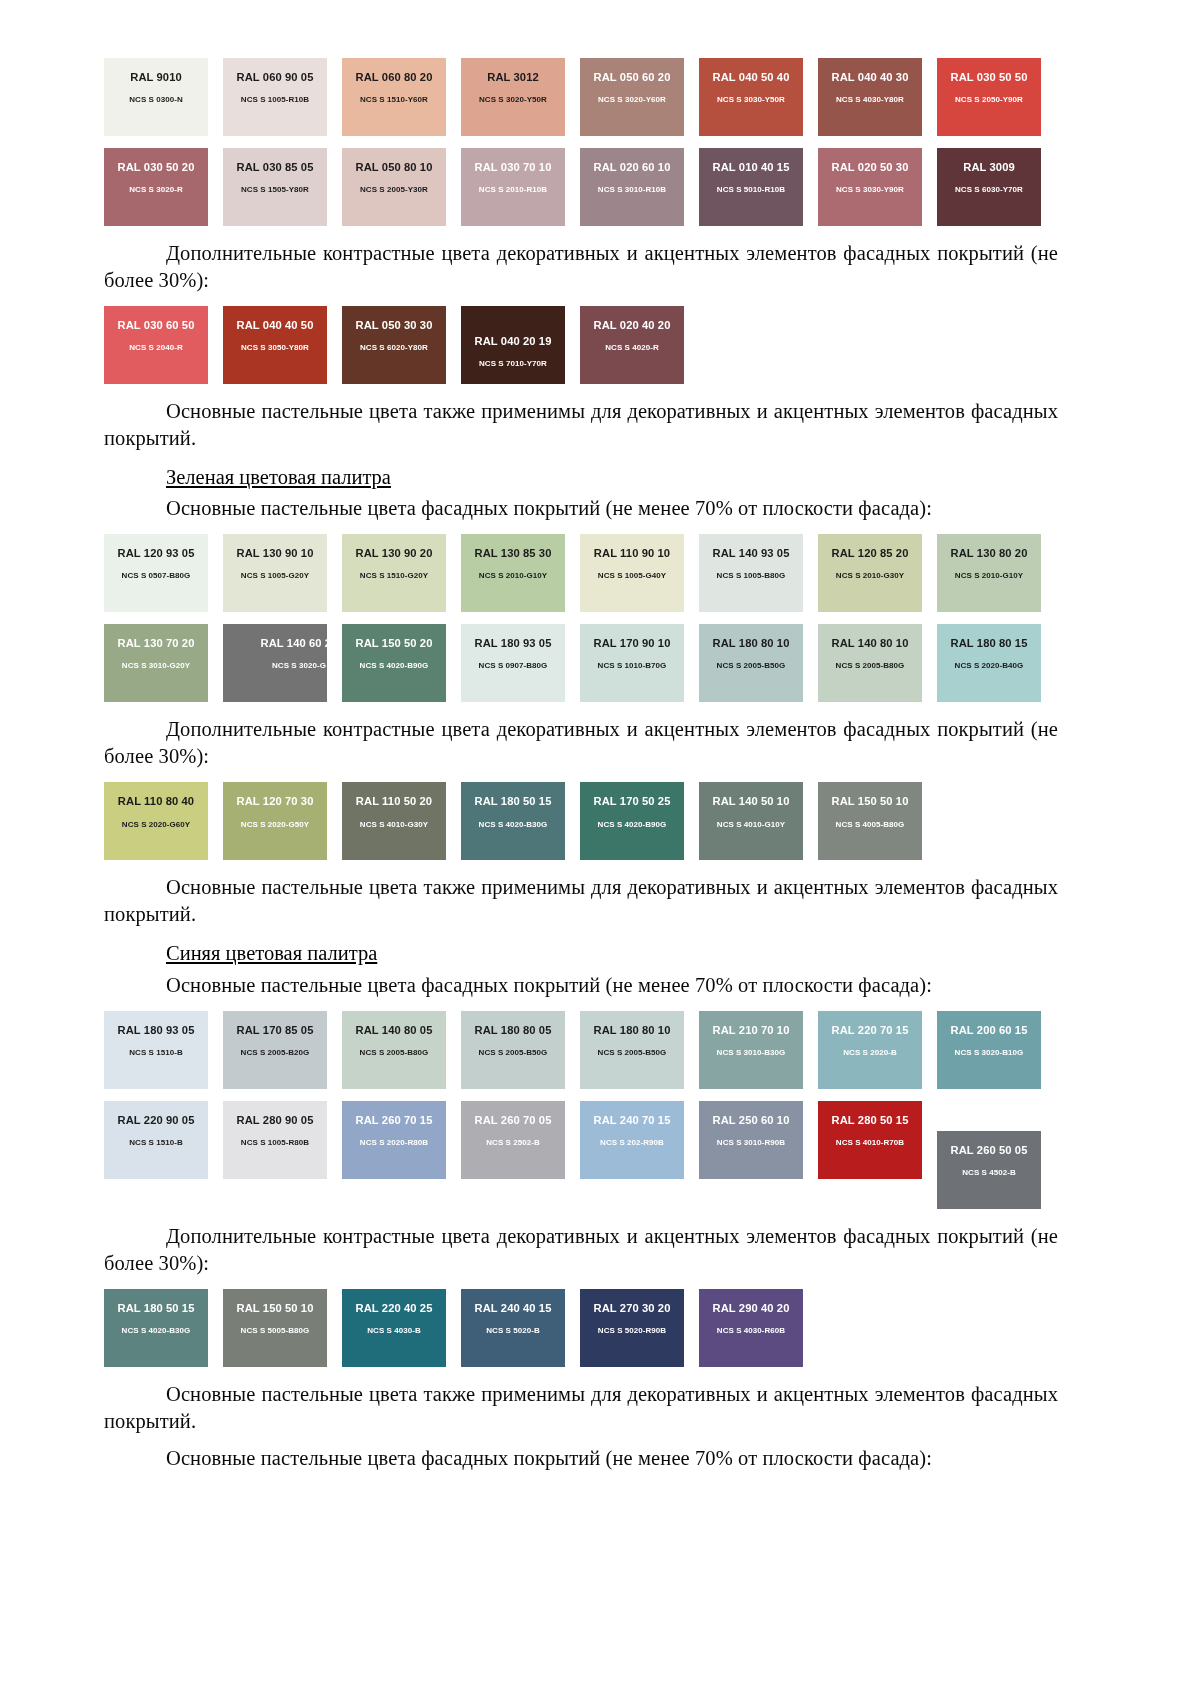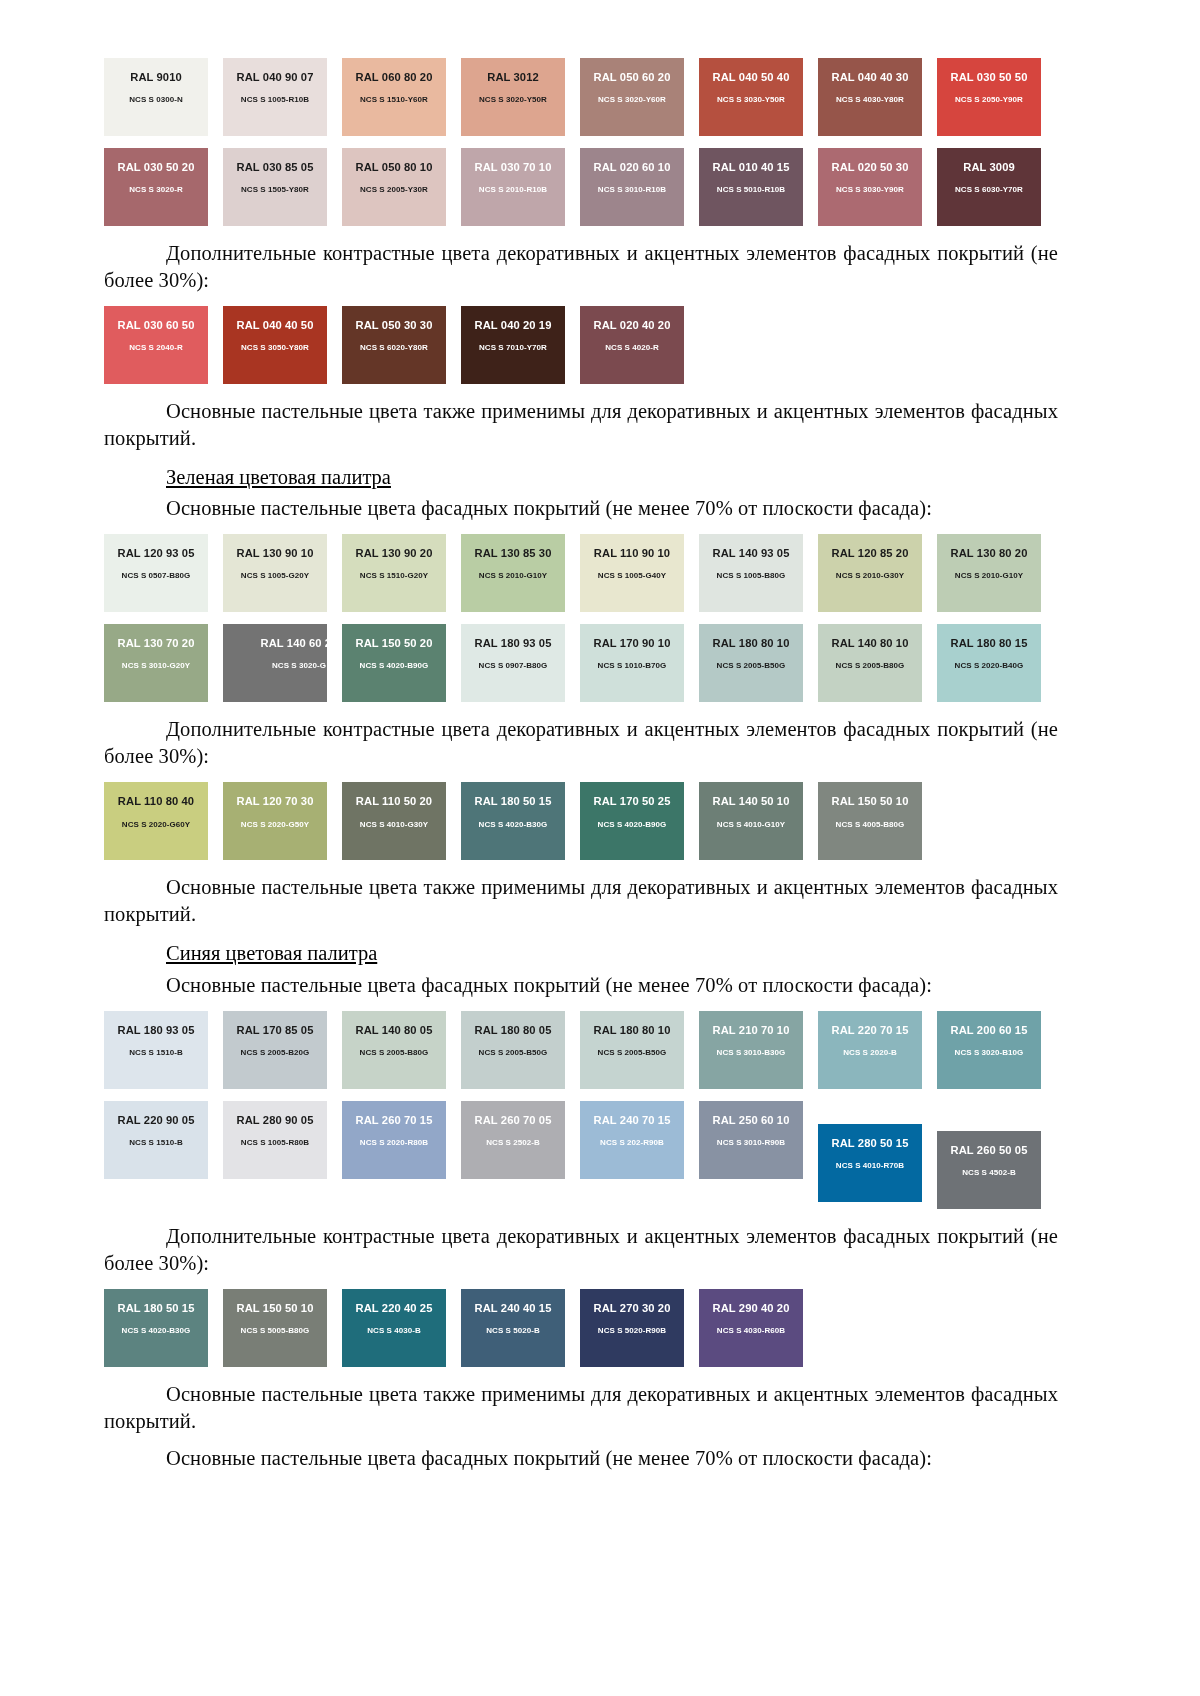--- a/index.html
+++ b/index.html
@@ -98,21 +98,21 @@
 
 <div class="page">
   <div class="content">
 
     <div class="swatch-row" id="row-red-p1">
         <div class="swatch light" style="background: rgb(241, 241, 236);">
           <div class="ral">RAL 9010</div>
           <div class="ncs">NCS S 0300-N</div>
         </div>
         <div class="swatch light" style="background: rgb(232, 222, 220);">
-          <div class="ral">RAL 040 90 07</div>
+          <div class="ral">RAL 060 90 05</div>
           <div class="ncs">NCS S 1005-R10B</div>
         </div>
         <div class="swatch light" style="background: rgb(233, 185, 159);">
           <div class="ral">RAL 060 80 20</div>
           <div class="ncs">NCS S 1510-Y60R</div>
         </div>
         <div class="swatch light" style="background: rgb(221, 165, 143);">
           <div class="ral">RAL 3012</div>
           <div class="ncs">NCS S 3020-Y50R</div>
         </div>
@@ -178,21 +178,21 @@
           <div class="ncs">NCS S 2040-R</div>
         </div>
         <div class="swatch dark" style="background: rgb(169, 53, 34);">
           <div class="ral">RAL 040 40 50</div>
           <div class="ncs">NCS S 3050-Y80R</div>
         </div>
         <div class="swatch dark" style="background: rgb(100, 54, 39);">
           <div class="ral">RAL 050 30 30</div>
           <div class="ncs">NCS S 6020-Y80R</div>
         </div>
-        <div class="swatch dark" style="background: rgb(62, 34, 25);">
+        <div class="swatch dark" style="background: rgb(62, 34, 25); justify-content: center;">
           <div class="ral">RAL 040 20 19</div>
           <div class="ncs">NCS S 7010-Y70R</div>
         </div>
         <div class="swatch dark" style="background: rgb(123, 74, 79);">
           <div class="ral">RAL 020 40 20</div>
           <div class="ncs">NCS S 4020-R</div>
         </div>
       </div>
 
     <div class="para-block">
@@ -369,21 +369,21 @@
           <div class="ncs">NCS S 2502-B</div>
         </div>
         <div class="swatch dark" style="background: rgb(156, 187, 214);">
           <div class="ral">RAL 240 70 15</div>
           <div class="ncs">NCS S 202-R90B</div>
         </div>
         <div class="swatch dark" style="background: rgb(136, 146, 163);">
           <div class="ral">RAL 250 60 10</div>
           <div class="ncs">NCS S 3010-R90B</div>
         </div>
-        <div class="swatch dark" style="background: #0369a1; margin-top: 23px;">
+        <div class="swatch dark" style="background: #b91c1c;">
           <div class="ral">RAL 280 50 15</div>
           <div class="ncs">NCS S 4010-R70B</div>
         </div>
         <div class="swatch dark" style="background: rgb(110, 114, 118); margin-top: 30px;">
           <div class="ral">RAL 260 50 05</div>
           <div class="ncs">NCS S 4502-B</div>
         </div>
       </div>
 
     <div class="para-block">

